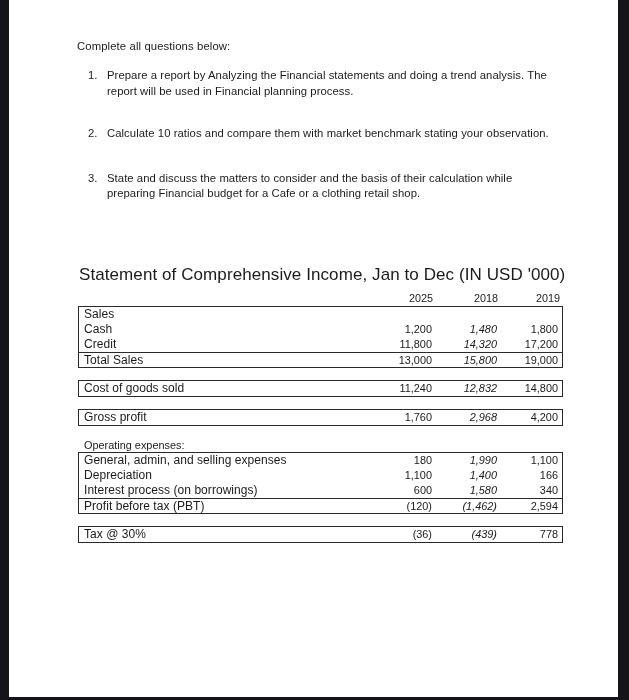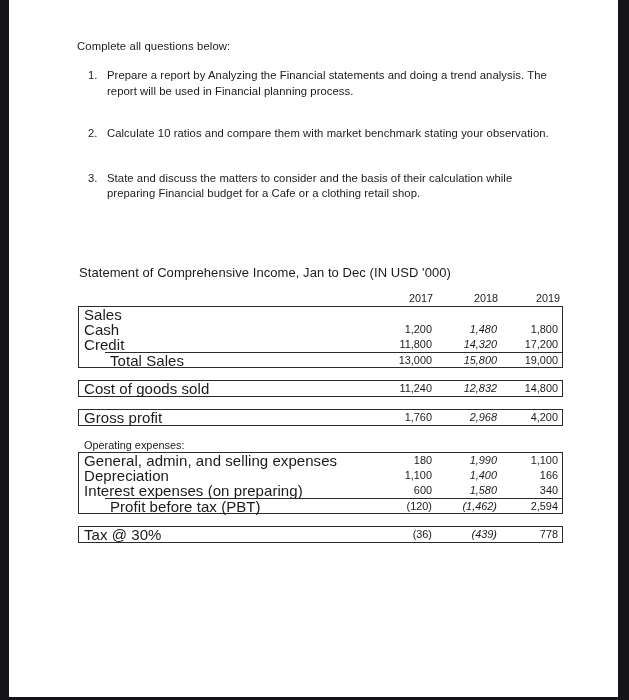--- a/index.html
+++ b/index.html
@@ -83,21 +83,21 @@
   }
   .qitem .qtext {
     display: block;
   }
 
   
   .stmt-title {
     position: absolute;
     left: 70px;
     top: 265px;
-    font-size: 13px;
+    font-size: 17px;
     letter-spacing: 0.005em;
   }
 
   .table-area {
     position: absolute;
     left: 69px;
     top: 292px;
     width: 485px;
   }
 
@@ -123,27 +123,26 @@
   .spacer-sm { height: 12px; }
 
   .row {
     position: relative;
     height: 15px;
     line-height: 15px;
     box-sizing: border-box;
   }
   .row.ruled {
     border-top: 1.3px solid #2a2a2a;
-    margin-left: 26px;
   }
   .row .lbl {
     position: absolute;
     left: 5px;
     top: 0;
-    font-size: 15px;
+    font-size: 12px;
     white-space: nowrap;
     letter-spacing: 0.004em;
   }
   .row .v {
     position: absolute;
     top: 0;
     text-align: right;
     font-size: 10.9px;
   }
   .v.c1 { right: 130px; width: 70px; }
@@ -181,21 +180,21 @@
         <span class="qnum">3.</span>
         <span class="qtext">State and discuss the matters to consider and the basis of their calculation while preparing Financial budget for a Cafe or a clothing retail shop.</span>
       </li>
     </ol>
 
     <div class="stmt-title">Statement of Comprehensive Income, Jan to Dec (IN USD '000)</div>
 
     <div class="table-area">
 
       <div class="years-row">
-        <span class="yr y1">2017</span>
+        <span class="yr y1">2025</span>
         <span class="yr y2">2018</span>
         <span class="yr y3">2019</span>
       </div>
 
       <div class="block">
         <div class="row">
           <span class="lbl">Sales</span>
         </div>
         <div class="row">
           <span class="lbl">Cash</span>
@@ -250,21 +249,21 @@
           <span class="v c2">1,990</span>
           <span class="v c3">1,100</span>
         </div>
         <div class="row">
           <span class="lbl">Depreciation</span>
           <span class="v c1">1,100</span>
           <span class="v c2">1,400</span>
           <span class="v c3">166</span>
         </div>
         <div class="row">
-          <span class="lbl">Interest expenses (on preparing)</span>
+          <span class="lbl">Interest process (on borrowings)</span>
           <span class="v c1">600</span>
           <span class="v c2">1,580</span>
           <span class="v c3">340</span>
         </div>
         <div class="row ruled">
           <span class="lbl">Profit before tax (PBT)</span>
           <span class="v c1">(120)</span>
           <span class="v c2">(1,462)</span>
           <span class="v c3">2,594</span>
         </div>

